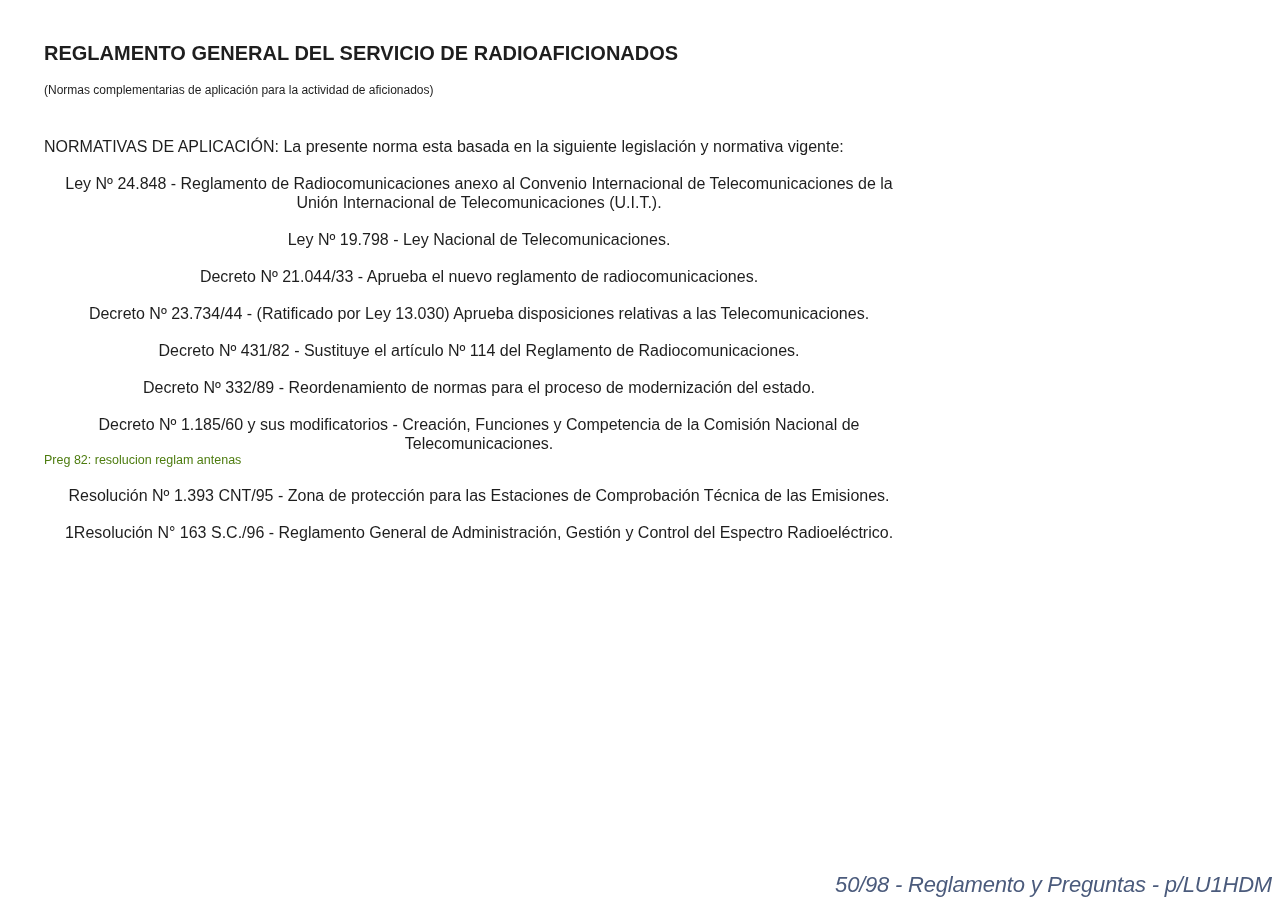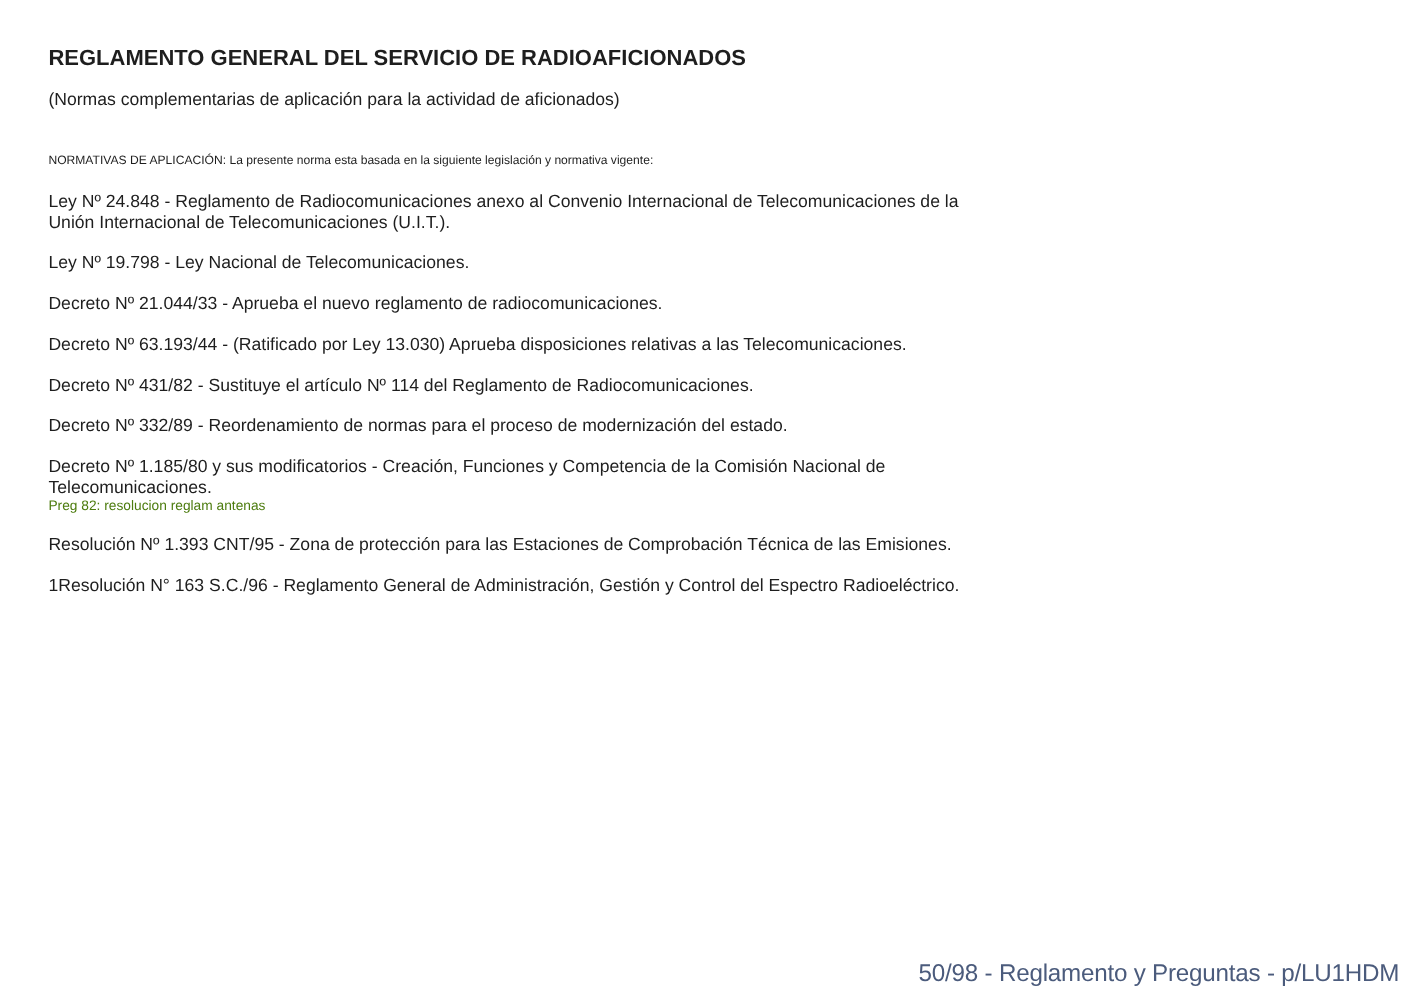--- a/index.html
+++ b/index.html
@@ -1,40 +1,40 @@
 <!DOCTYPE html>
 <html><head>
 <meta charset="utf-8">
 <style>
   html, body { margin: 0; padding: 0; background: #ffffff; }
   body { width: 1280px; height: 906px; position: relative; overflow: hidden;
          font-family: "Liberation Sans", sans-serif; color: #1e1e1e; }
   .page { position: absolute; left: 44px; top: 44px; width: 870px; }
   .title { font-weight: bold; font-size: 20px; line-height: 19px; margin: 0; }
-  .subtitle { font-size: 16px; line-height: 19px; margin: 18px 0 0 0; }
-  .intro { font-size: 11px; line-height: 19px; margin: 37px 0 0 0; }
-  .item { font-size: 16px; line-height: 19px; margin: 18px 0 0 0; }
+  .subtitle { font-size: 12px; line-height: 19px; margin: 18px 0 0 0; }
+  .intro { font-size: 16px; line-height: 19px; margin: 37px 0 0 0; }
+  .item { font-size: 16px; line-height: 19px; margin: 18px 0 0 0; text-align: center; }
   .note { font-size: 12.5px; line-height: 15px; color: #4d7c0f; margin: 0; }
   .item.after-note { }
   .footer { position: absolute; right: 8px; top: 871px; font-size: 22px; line-height: 28px;
-            color: #4b5b7c; letter-spacing: -0.2px; }
+            color: #4b5b7c; letter-spacing: -0.2px; font-style: italic; }
 </style>
 </head>
 <body>
 
 <div class="page">
   <p class="title">REGLAMENTO GENERAL DEL SERVICIO DE RADIOAFICIONADOS</p>
   <p class="subtitle">(Normas complementarias de aplicación para la actividad de aficionados)</p>
   <p class="intro">NORMATIVAS DE APLICACIÓN: La presente norma esta basada en la siguiente legislación y normativa vigente:</p>
 
   <p class="item">Ley Nº 24.848 - Reglamento de Radiocomunicaciones anexo al Convenio Internacional de Telecomunicaciones de la Unión Internacional de Telecomunicaciones (U.I.T.).</p>
   <p class="item">Ley Nº 19.798 - Ley Nacional de Telecomunicaciones.</p>
   <p class="item">Decreto Nº 21.044/33 - Aprueba el nuevo reglamento de radiocomunicaciones.</p>
-  <p class="item">Decreto Nº 63.193/44 - (Ratificado por Ley 13.030) Aprueba disposiciones relativas a las Telecomunicaciones.</p>
+  <p class="item">Decreto Nº 23.734/44 - (Ratificado por Ley 13.030) Aprueba disposiciones relativas a las Telecomunicaciones.</p>
   <p class="item">Decreto Nº 431/82 - Sustituye el artículo Nº 114 del Reglamento de Radiocomunicaciones.</p>
   <p class="item">Decreto Nº 332/89 - Reordenamiento de normas para el proceso de modernización del estado.</p>
-  <p class="item">Decreto Nº 1.185/80 y sus modificatorios - Creación, Funciones y Competencia de la Comisión Nacional de Telecomunicaciones.</p>
+  <p class="item">Decreto Nº 1.185/60 y sus modificatorios - Creación, Funciones y Competencia de la Comisión Nacional de Telecomunicaciones.</p>
   <p class="note">Preg 82: resolucion reglam antenas</p>
   <p class="item after-note">Resolución Nº 1.393 CNT/95 - Zona de protección para las Estaciones de Comprobación Técnica de las Emisiones.</p>
   <p class="item">1Resolución N° 163 S.C./96 - Reglamento General de Administración, Gestión y Control del Espectro Radioeléctrico.</p>
 </div>
 
 <div class="footer">50/98 - Reglamento y Preguntas - p/LU1HDM</div>
 
 </body></html>

